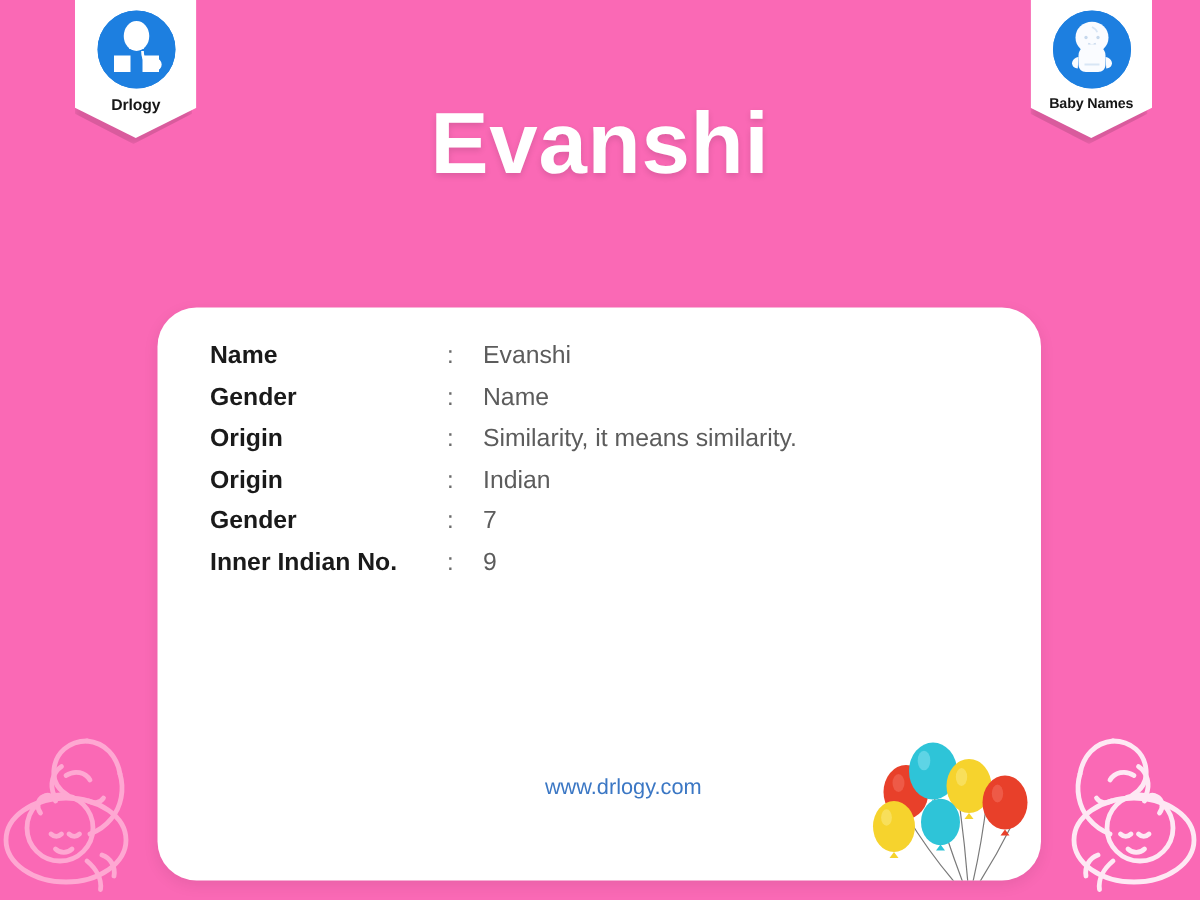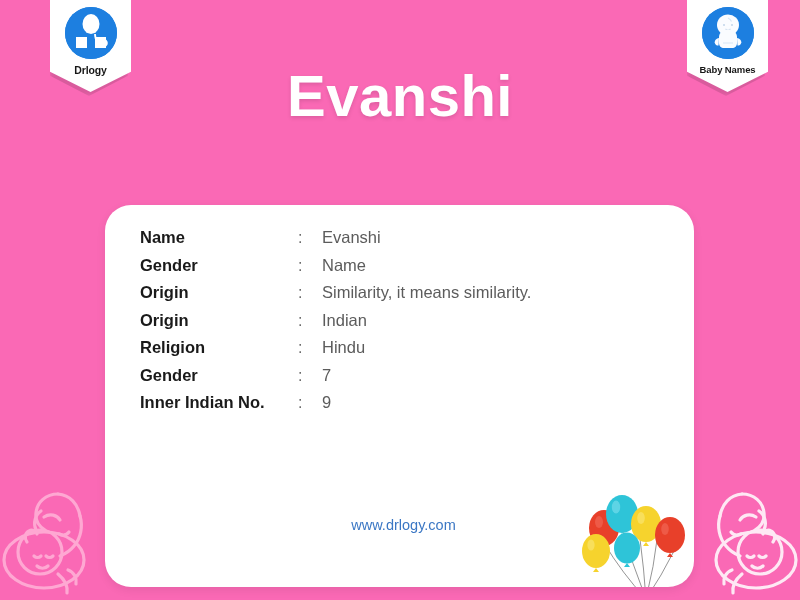--- a/index.html
+++ b/index.html
@@ -79,21 +79,21 @@
     width:158px; white-space:nowrap;
   }
   .detail-colon {
     font-size:16px; color:#6b6b6b; width:24px; text-align:left;
   }
   .detail-value {
     font-size:16.5px; color:#5c5c5c; white-space:nowrap;
   }
 
   .site-url {
-    position:absolute; left:4px; top:312px; width:589px;
+    position:absolute; left:16px; top:312px; width:589px;
     text-align:center;
     font-size:14.5px; color:#3b77c4; font-weight:normal;
   }
 
   .balloons {
     position:absolute; right:-10px; bottom:-24px;
     width:130px; height:128px;
     pointer-events:none;
   }
 </style>
@@ -193,25 +193,20 @@
         <td class="detail-label">Origin</td>
         <td class="detail-colon">:</td>
         <td class="detail-value">Similarity, it means similarity.</td>
       </tr>
       <tr>
         <td class="detail-label">Origin</td>
         <td class="detail-colon">:</td>
         <td class="detail-value">Indian</td>
       </tr>
       <tr>
-        <td class="detail-label">Religion</td>
-        <td class="detail-colon">:</td>
-        <td class="detail-value">Hindu</td>
-      </tr>
-      <tr>
         <td class="detail-label">Gender</td>
         <td class="detail-colon">:</td>
         <td class="detail-value">7</td>
       </tr>
       <tr>
         <td class="detail-label">Inner Indian No.</td>
         <td class="detail-colon">:</td>
         <td class="detail-value">9</td>
       </tr>
     </tbody>

